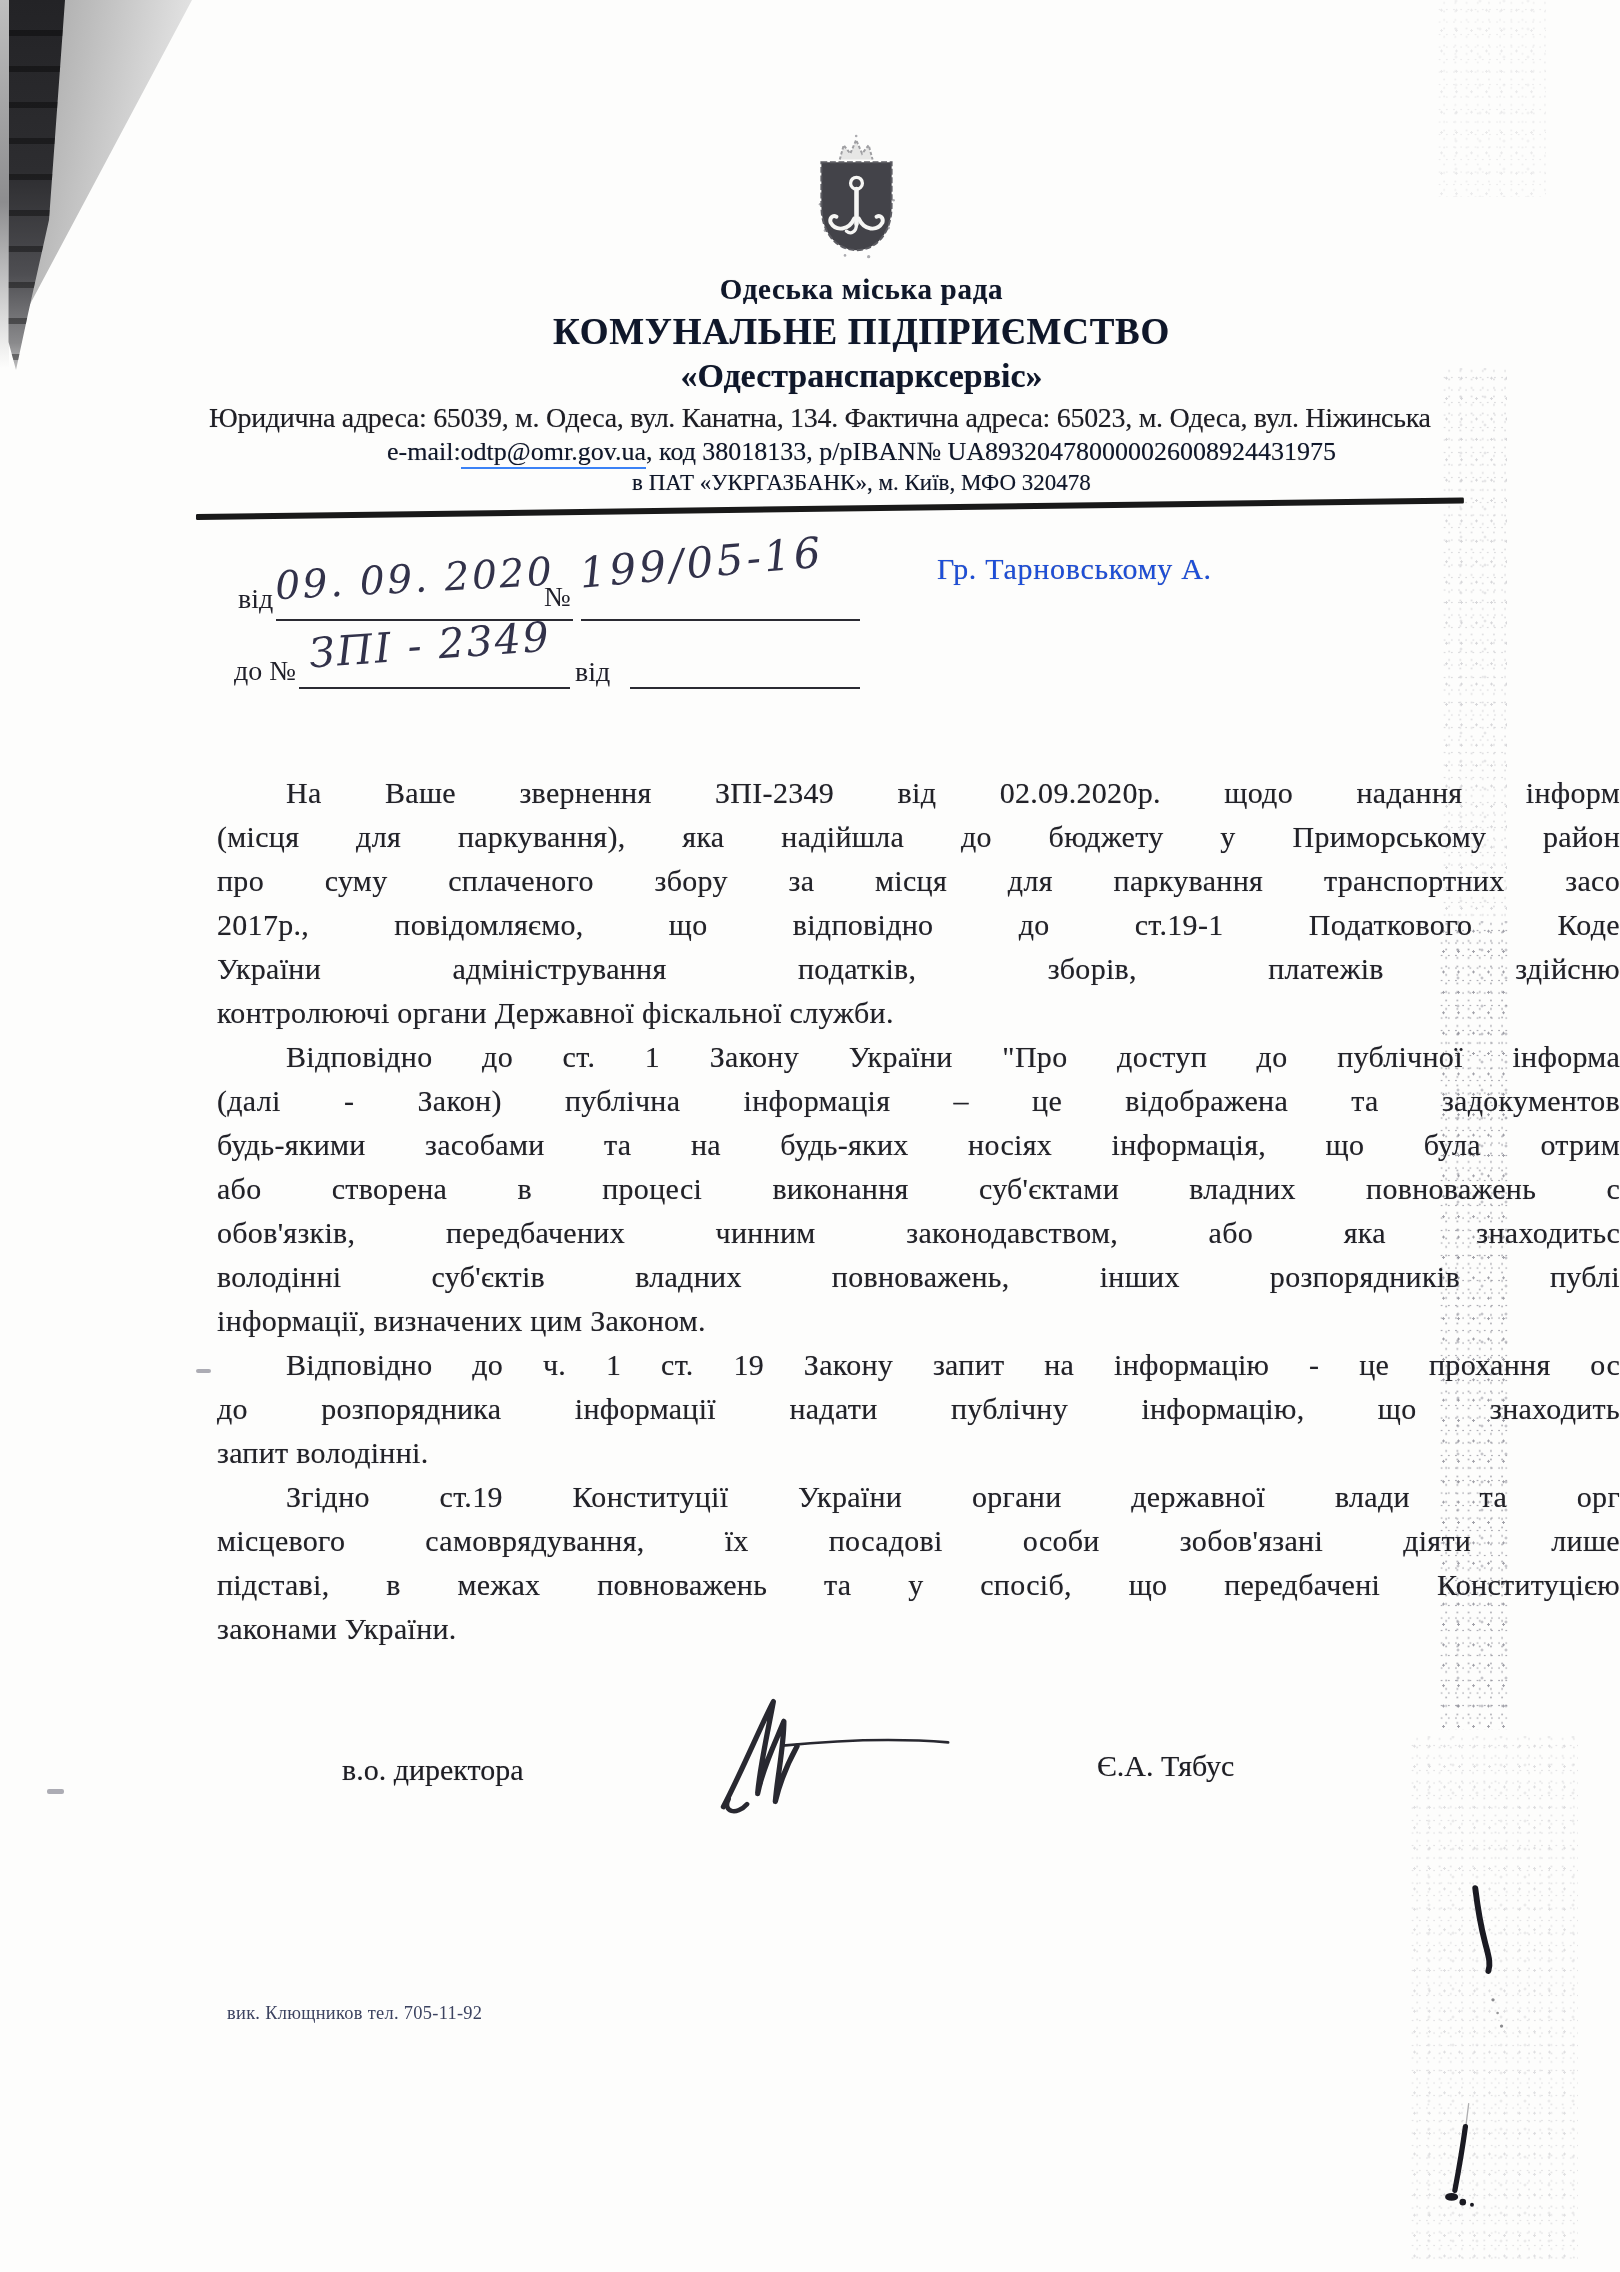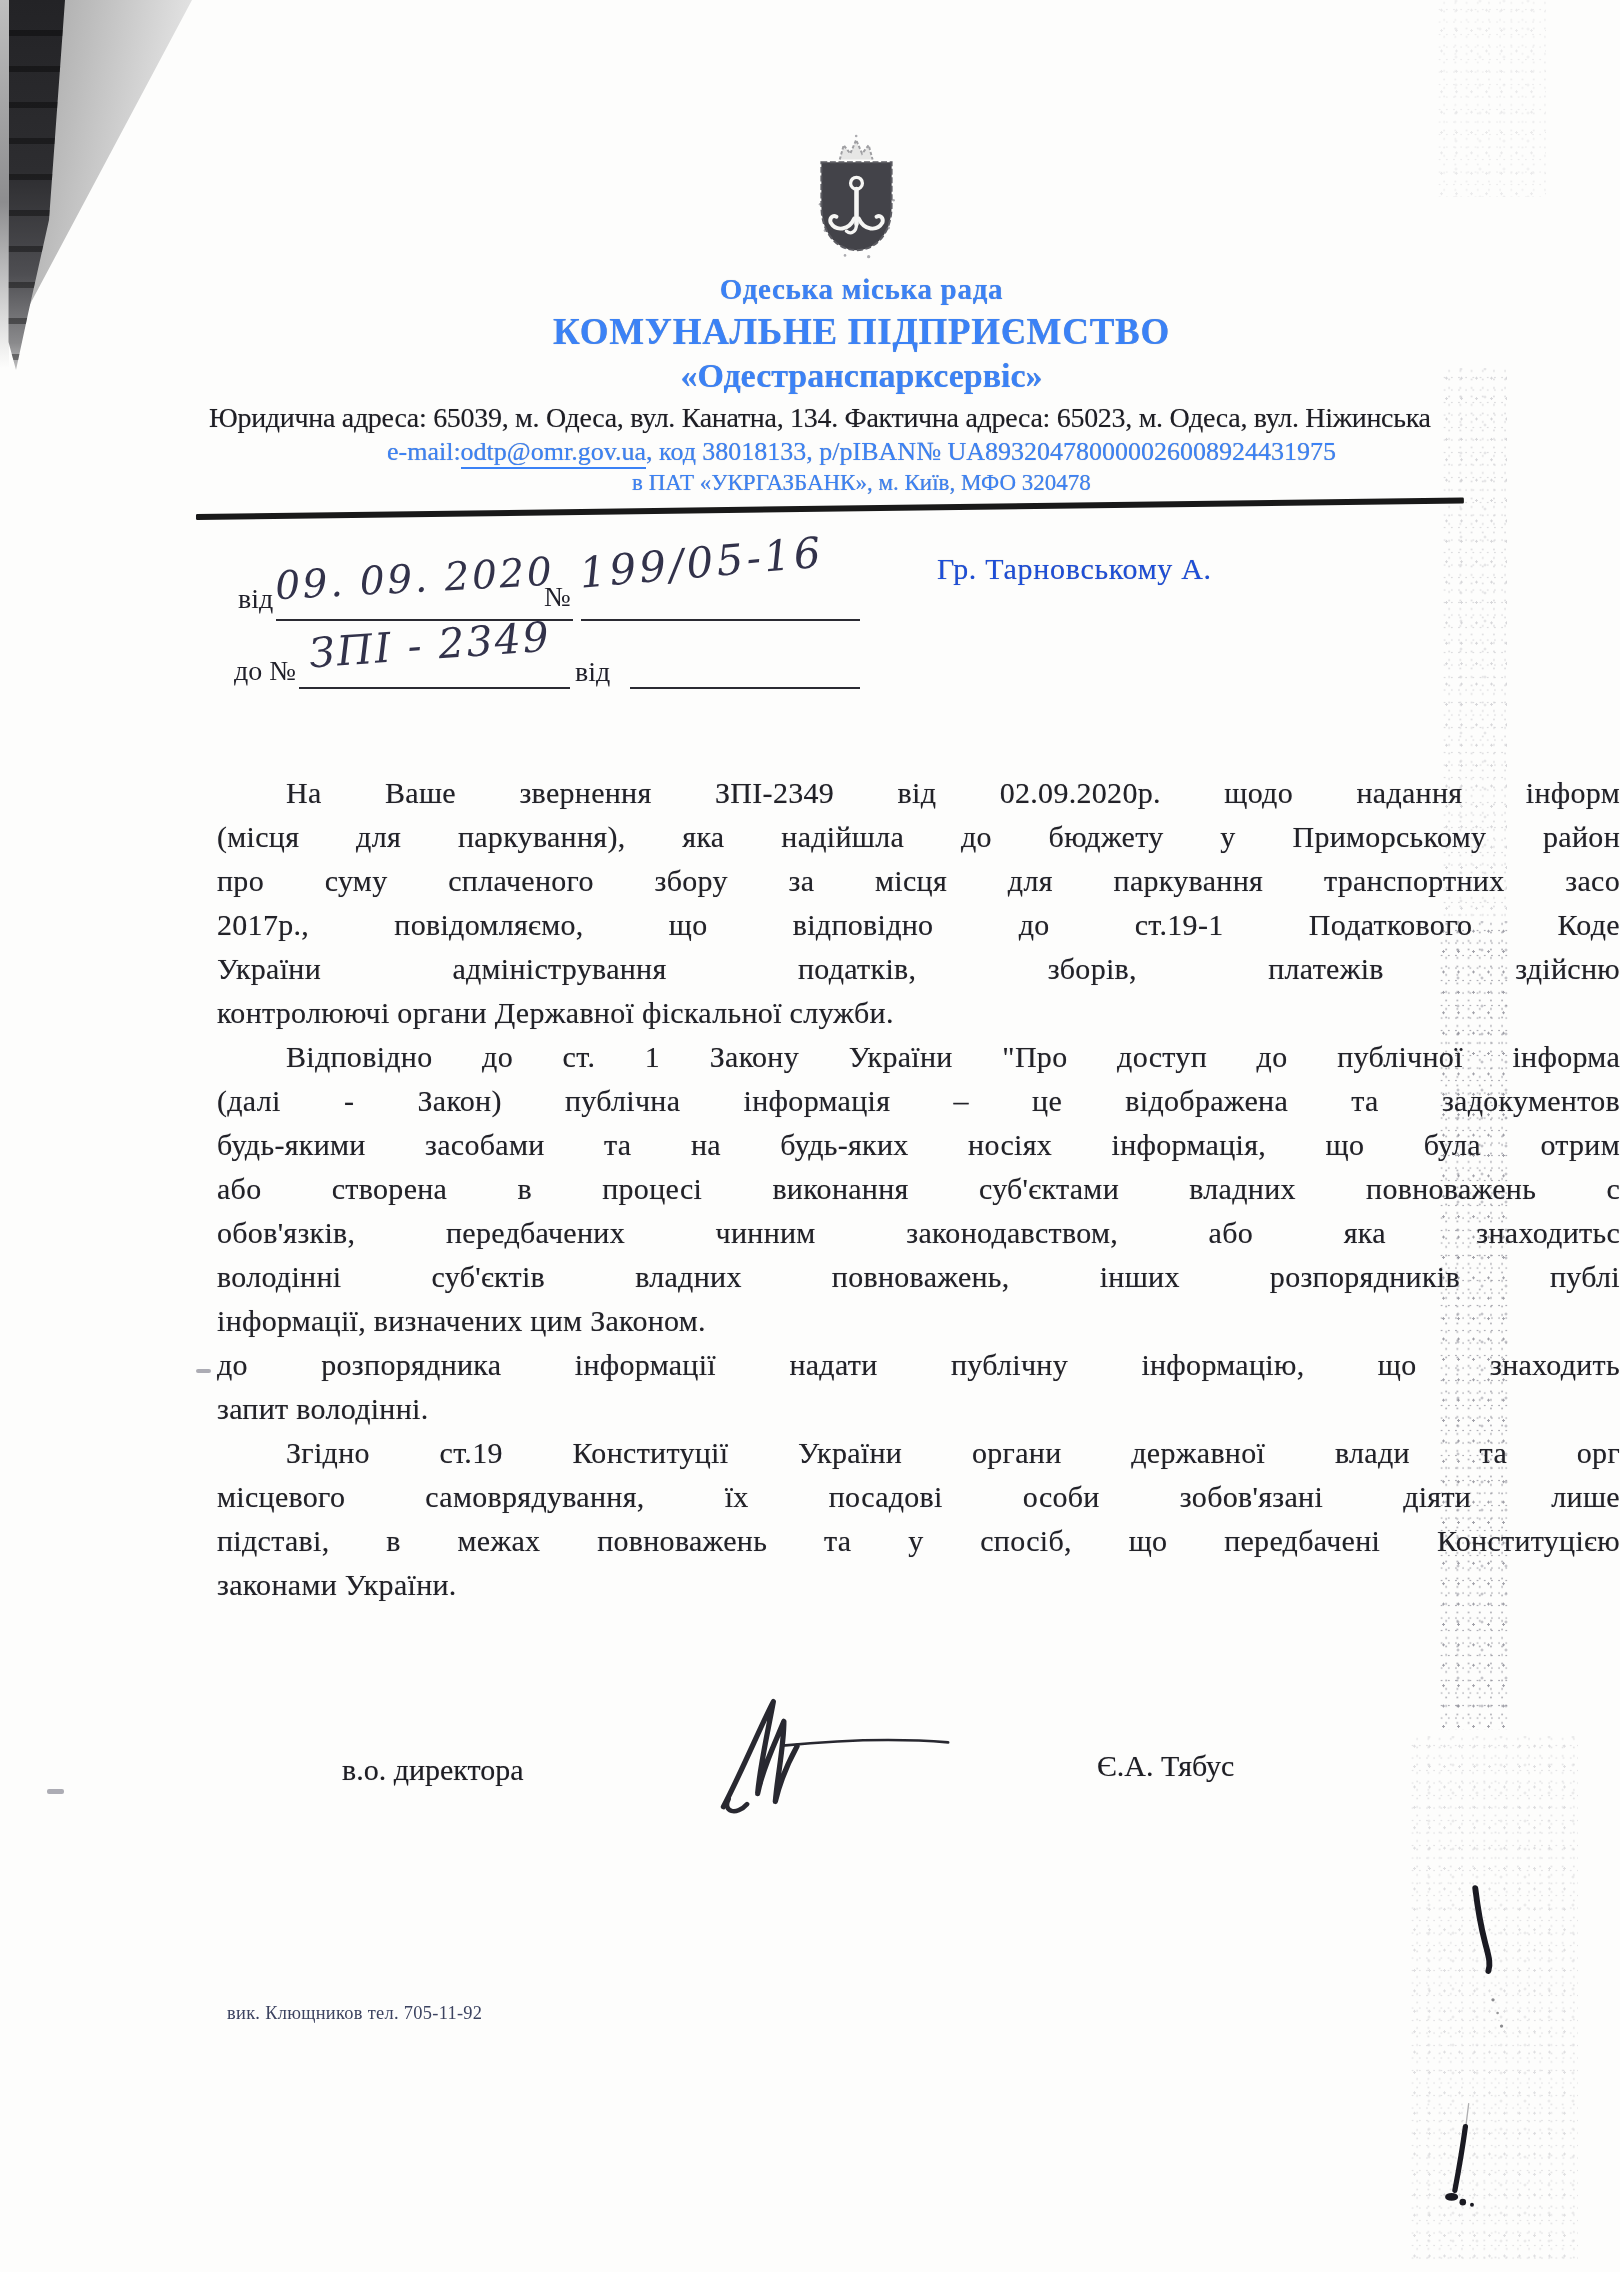--- a/index.html
+++ b/index.html
@@ -24,21 +24,21 @@
   .speckle{position:absolute;pointer-events:none;
     background-image:
       radial-gradient(circle,rgba(35,35,55,.85) 1.1px,rgba(35,35,55,0) 1.4px),
       radial-gradient(circle,rgba(35,35,55,.65) 0.8px,rgba(35,35,55,0) 1.2px),
       radial-gradient(circle,rgba(35,35,55,.75) 0.7px,rgba(35,35,55,0) 1.1px),
       radial-gradient(circle,rgba(35,35,55,.5) 1.3px,rgba(35,35,55,0) 1.7px);
     background-size:15px 20.4px,11.2px 8.5px,7.2px 12.5px,24px 28px;
     background-position:0 0,4.6px 7.2px,2px 3.3px,10px 15px;}
 
   
-  .hdr-center{position:absolute;left:204px;width:1315px;text-align:center;color:#3b82f6;}
+  .hdr-center{position:absolute;left:204px;width:1315px;text-align:center;color:#0f172a;}
   .t-shadow{text-shadow:0 0 0.7px rgba(25,25,35,.45);}
   .council{top:273px;font-size:29px;font-weight:bold;letter-spacing:0.7px;}
   .etype{top:310px;font-size:37px;font-weight:bold;letter-spacing:0.7px;}
   .ename{top:357px;font-size:34px;font-weight:bold;}
   .addr{position:absolute;left:209px;top:402px;font-size:28px;white-space:nowrap;letter-spacing:-0.3px;}
   .contact{top:437px;font-size:26px;}
   .bank{top:470px;font-size:23px;}
   .email-link{border-bottom:2px solid #3b82f6;padding-bottom:1.3px;}
   .rule{position:absolute;left:196px;top:514px;width:1268px;height:6px;background:#191919;
         transform:rotate(-0.75deg);transform-origin:left center;border-radius:1.3px;}
@@ -141,20 +141,21 @@
     <div class="bl j">2017р., повідомляємо, що відповідно до ст.19-1 Податкового Коде</div>
     <div class="bl j">України адміністрування податків, зборів, платежів здійсню</div>
     <div class="bl">контролюючі органи Державної фіскальної служби.</div>
     <div class="bl j ind">Відповідно до ст. 1 Закону України "Про доступ до публічної інформа</div>
     <div class="bl j">(далі - Закон) публічна інформація – це відображена та задокументов</div>
     <div class="bl j">будь-якими засобами та на будь-яких носіях інформація, що була отрим</div>
     <div class="bl j">або створена в процесі виконання суб'єктами владних повноважень с</div>
     <div class="bl j">обов'язків, передбачених чинним законодавством, або яка знаходитьс</div>
     <div class="bl j">володінні суб'єктів владних повноважень, інших розпорядників публі</div>
     <div class="bl">інформації, визначених цим Законом.</div>
+    <div class="bl j ind">Відповідно до ч. 1 ст. 19 Закону запит на інформацію - це прохання ос</div>
     <div class="bl j">до розпорядника інформації надати публічну інформацію, що знаходить</div>
     <div class="bl">запит володінні.</div>
     <div class="bl j ind">Згідно ст.19 Конституції України органи державної влади та орг</div>
     <div class="bl j">місцевого самоврядування, їх посадові особи зобов'язані діяти лише</div>
     <div class="bl j">підставі, в межах повноважень та у спосіб, що передбачені Конституцією</div>
     <div class="bl">законами України.</div>
   </div>
 
   <div class="sig-pos t-shadow">в.о. директора</div>
   <svg class="abs" style="left:684px;top:1683px;" width="276" height="145" viewBox="0 0 420 220">

